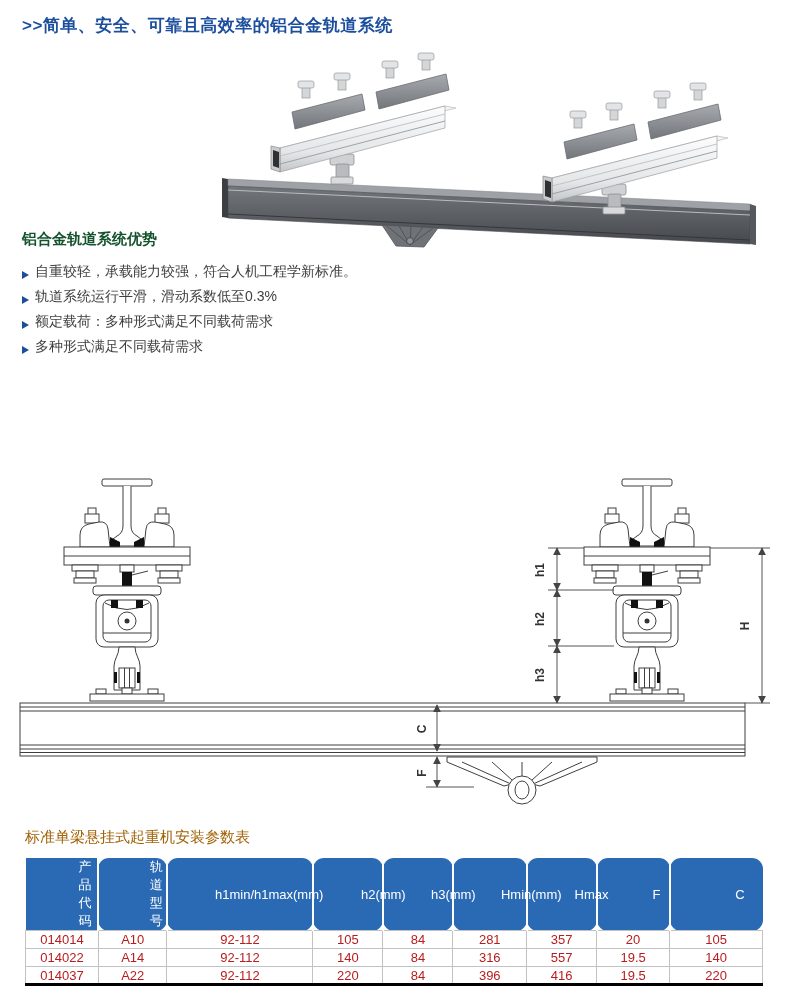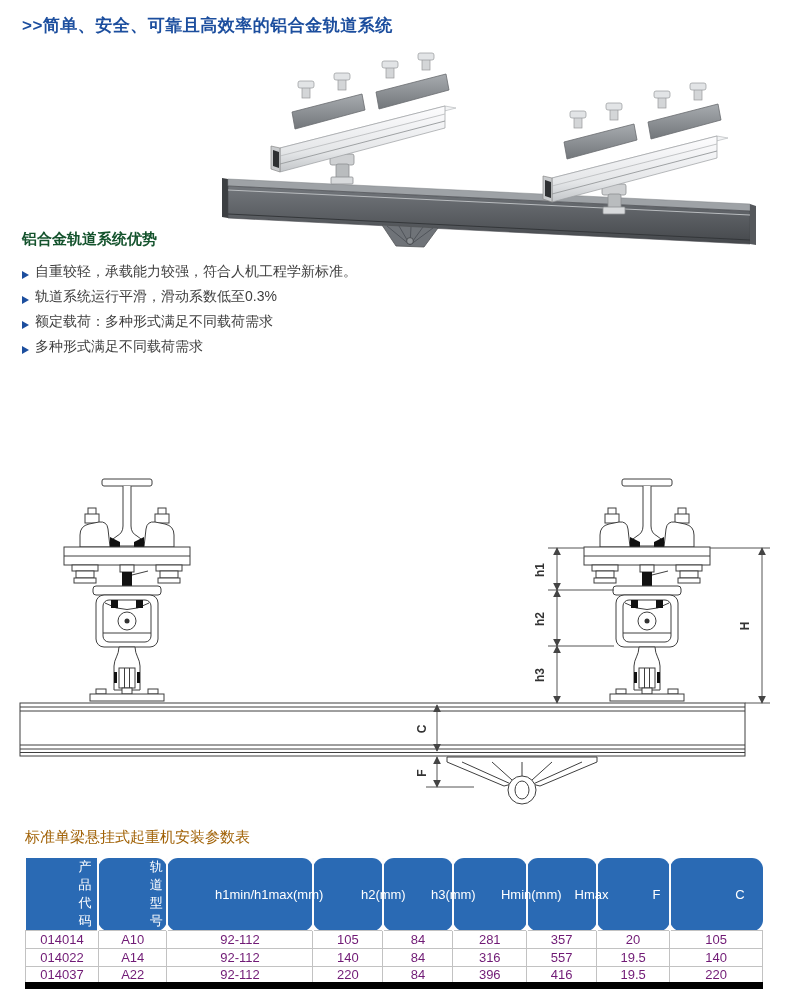--- a/index.html
+++ b/index.html
@@ -26,24 +26,24 @@
   .diagram text { font-size:12px; fill:#333; font-weight:bold; }
   .table-section { position:absolute; left:25px; top:828px; width:738px; }
   .table-title { font-size:15px; font-weight:normal; color:#a16207; margin-bottom:11px; }
   table.params { width:100%; border-collapse:collapse; table-layout:fixed; }
   table.params thead th {
     background:#2a6ab4; color:#fff; font-size:13px; font-weight:normal;
     height:33px; text-align:center; vertical-align:middle;padding-left:47px;
   }
   table.params thead th + th { border-left:2px solid #fdfdfd;border-radius:11px; }
   table.params tbody td {
-    height:18px; font-size:13px; color:#701a75; text-align:center;
+    height:18px; font-size:13px; color:#b91c1c; text-align:center;
     vertical-align:middle; border:1px solid #c2c2c2; background:#fff;
   }
-  table.params tbody tr:last-child td { border-bottom:7px solid #000000; }
+  table.params tbody tr:last-child td { border-bottom:3px solid #000000; }
 </style>
 </head>
 <body>
 
 <div class="page">
 
   <div class="page-title">&gt;&gt;简单、安全、可靠且高效率的铝合金轨道系统</div>
 
   <svg class="photo" viewBox="0 0 600 205">
     <defs>

